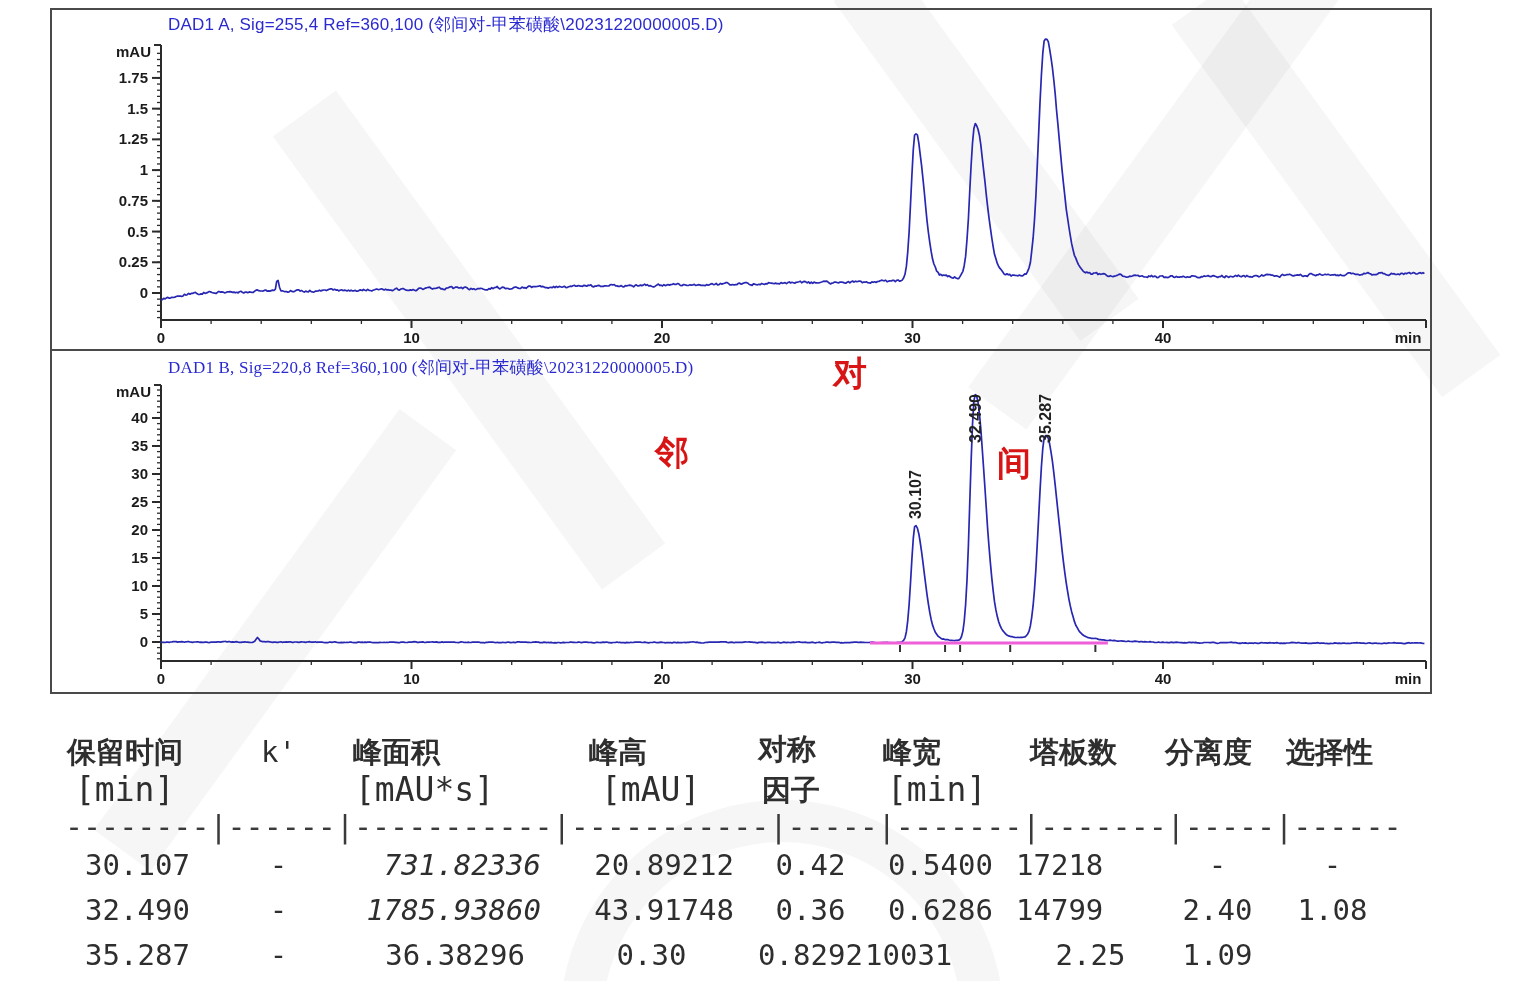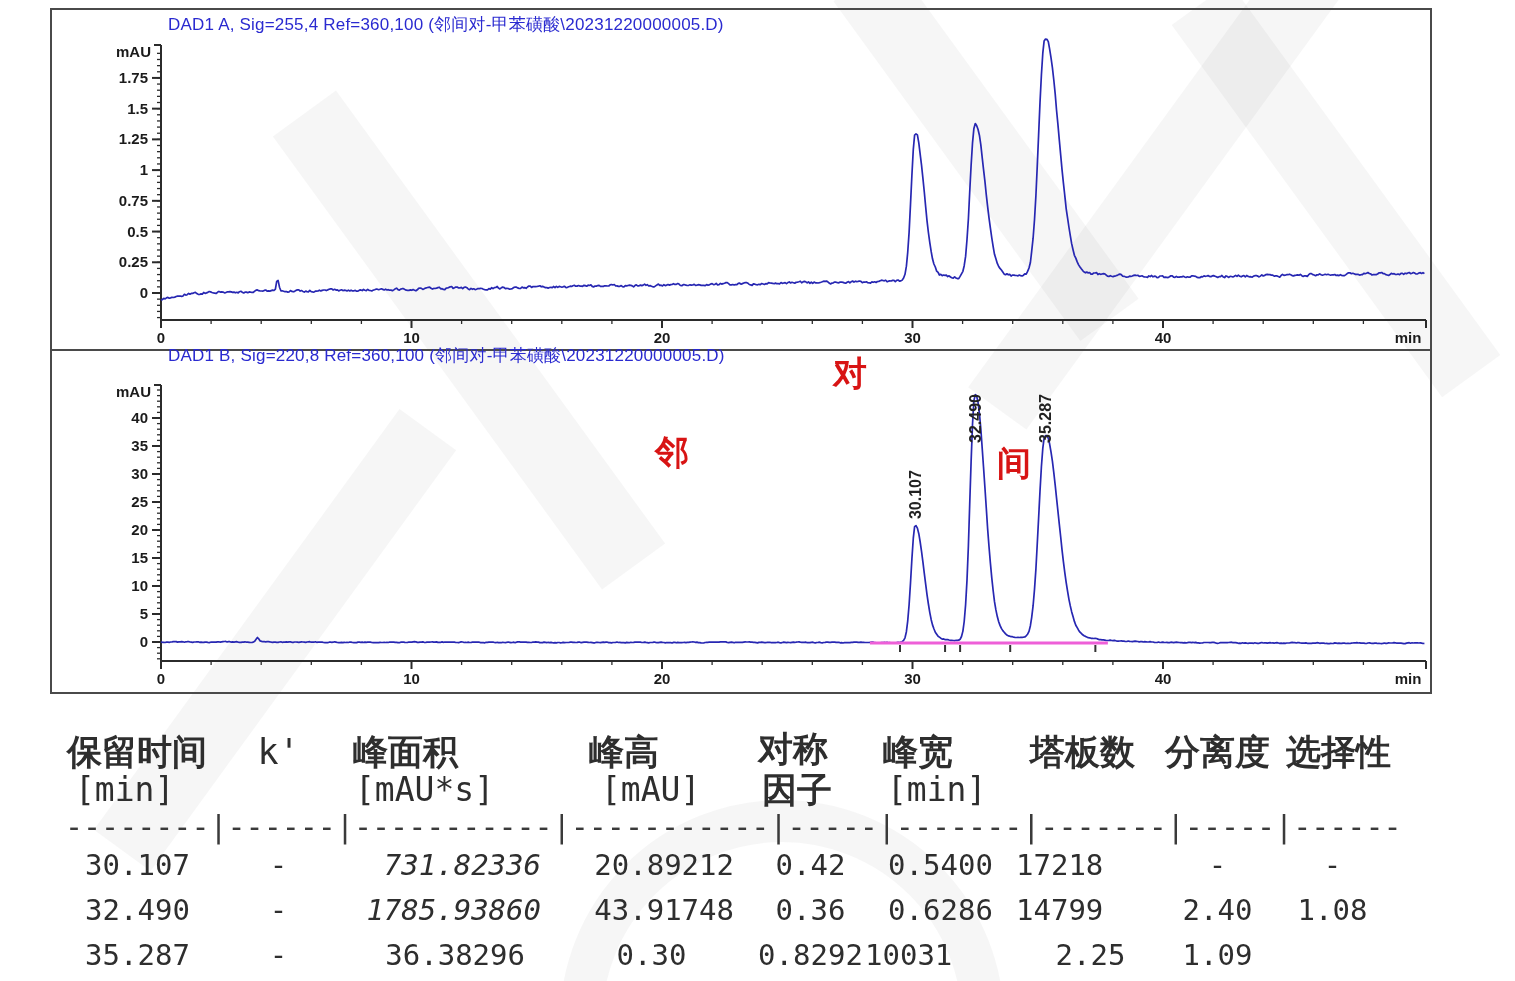--- a/index.html
+++ b/index.html
@@ -6,34 +6,34 @@
   .stage{position:relative;width:1515px;height:981px;background:#ffffff;overflow:hidden;
          font-family:"Liberation Sans",sans-serif;}
   
   .wm{position:absolute;background:rgba(70,70,70,0.05);}
   .wm-ring{position:absolute;border:42px solid rgba(70,70,70,0.05);border-radius:50%;}
   
   .chrom-box{position:absolute;left:50px;top:8px;width:1378px;height:682px;border:2px solid #4a4a4a;}
   .divider{position:absolute;left:0;top:339px;width:100%;height:2px;background:#4a4a4a;}
   .panel-title{position:absolute;font-size:17px;letter-spacing:0.2px;color:#2a2ad0;white-space:nowrap;}
   .title-a{left:168px;top:13px;}
-  .title-b{left:168px;top:344px;}
+  .title-b{left:168px;top:356px;font-family:Liberation Serif, serif;}
   svg.plot{position:absolute;pointer-events:none;}
   #svgA{left:50px;top:8px;}
   #svgB{left:50px;top:352px;}
   .ann{position:absolute;color:#d81414;font-size:34px;font-weight:700;line-height:1;
        font-family:"Liberation Serif",serif;}
   .ann-dui{left:833px;top:357px;}
   .ann-lin{left:655px;top:436px;}
   .ann-jian{left:997px;top:447px;}
   
   .ptable{position:absolute;left:65px;top:733px;width:1340px;color:#2e2e2e;
           font-family:"DejaVu Sans Mono",monospace;}
   .trow{display:grid;grid-template-columns:145px 137px 200px 209px 109px 151px 149px 105px 125px;}
-  .hcell{font-size:35px;line-height:38px;font-weight:700;white-space:nowrap;}
+  .hcell{font-size:29px;line-height:38px;font-weight:700;white-space:nowrap;}
   .hunit{font-size:33px;line-height:38px;font-weight:400;white-space:nowrap;}
   .h1-c1{padding-left:2px;} .h2-c1{padding-left:10px;}
   .h1-c2{text-align:center;font-weight:400;} 
   .h1-c3{padding-left:6px;} .h2-c3{padding-left:8px;}
   .h1-c4{padding-left:42px;} .h2-c4{padding-left:54px;}
   .h1-c5{padding-left:2px;font-family:Liberation Mono, monospace;} .h2-c5{padding-left:6px;}
   .h1-c6{padding-left:18px;} .h2-c6{padding-left:22px;}
   .h1-c7{padding-left:14px;}
   .h1-c8{padding-left:0;}
   .h1-c9{padding-left:16px;}

